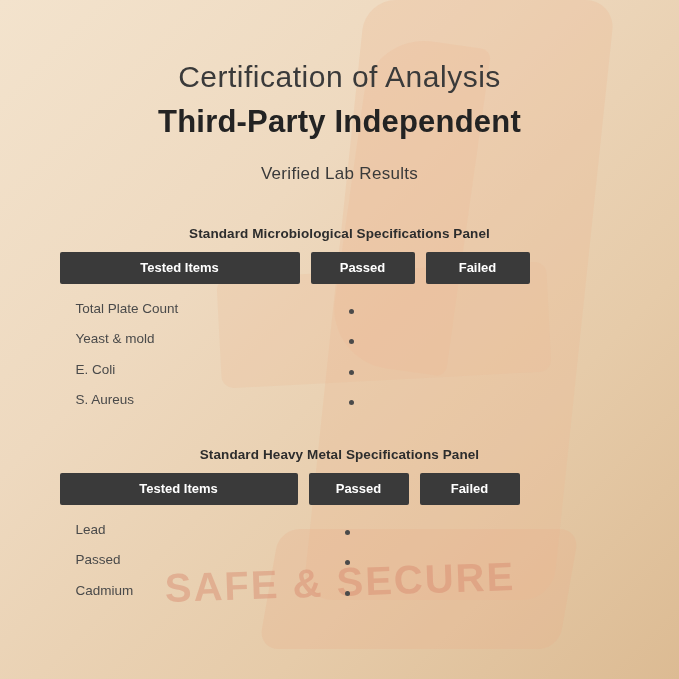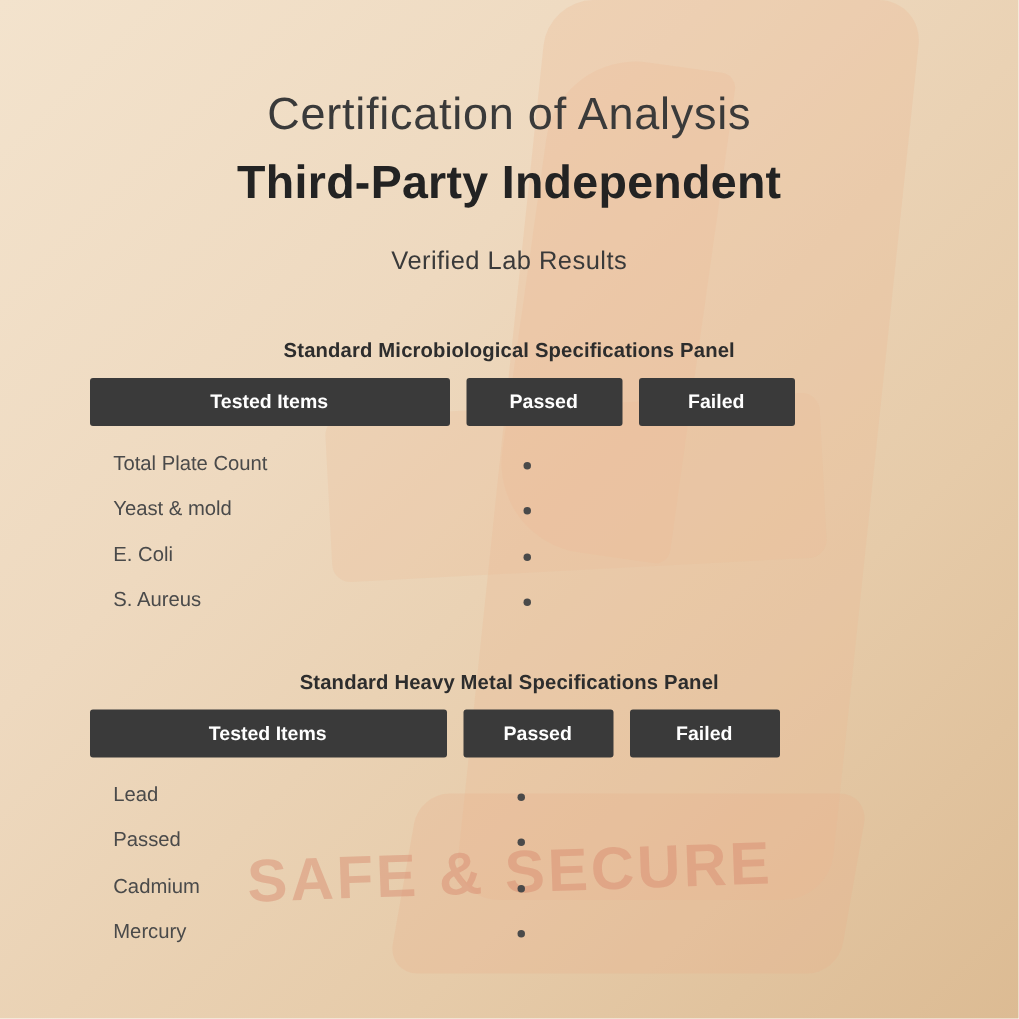--- a/index.html
+++ b/index.html
@@ -245,23 +245,18 @@
           <div class="body-row">
             <div class="cell-item">Passed</div>
             <div class="cell-mark"><span class="dot"></span></div>
             <div class="cell-mark"></div>
           </div>
           <div class="body-row">
             <div class="cell-item">Cadmium</div>
             <div class="cell-mark"><span class="dot"></span></div>
             <div class="cell-mark"></div>
           </div>
-          <div class="body-row">
-            <div class="cell-item">Mercury</div>
-            <div class="cell-mark"><span class="dot"></span></div>
-            <div class="cell-mark"></div>
-          </div>
         </div>
       </div>
     </div>
 
   </div>
 </div>
 
 </body></html>

